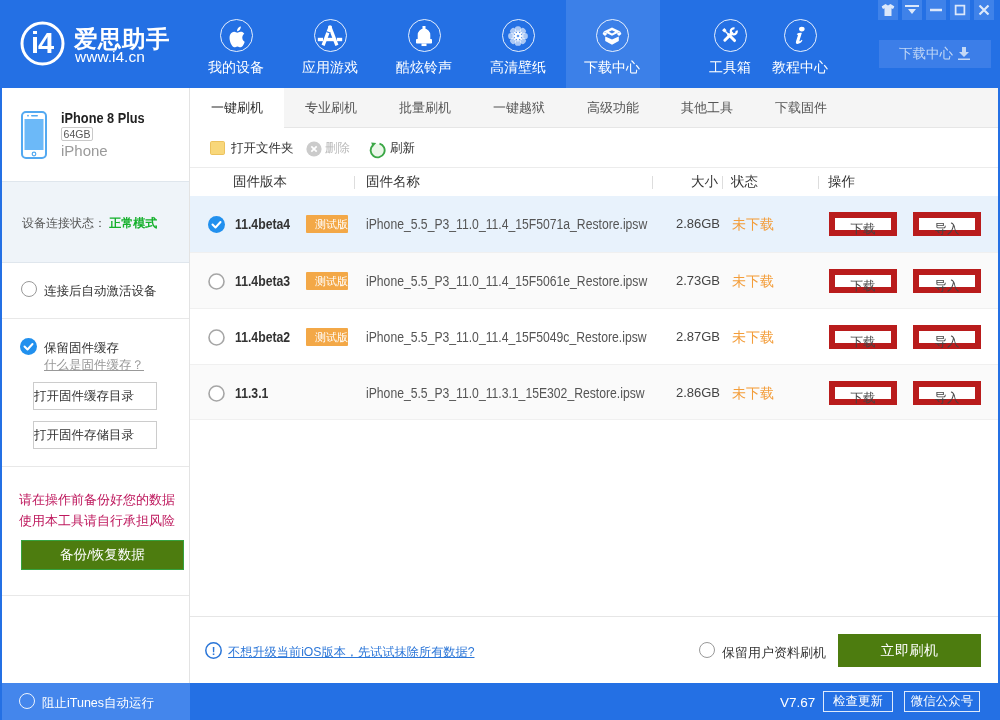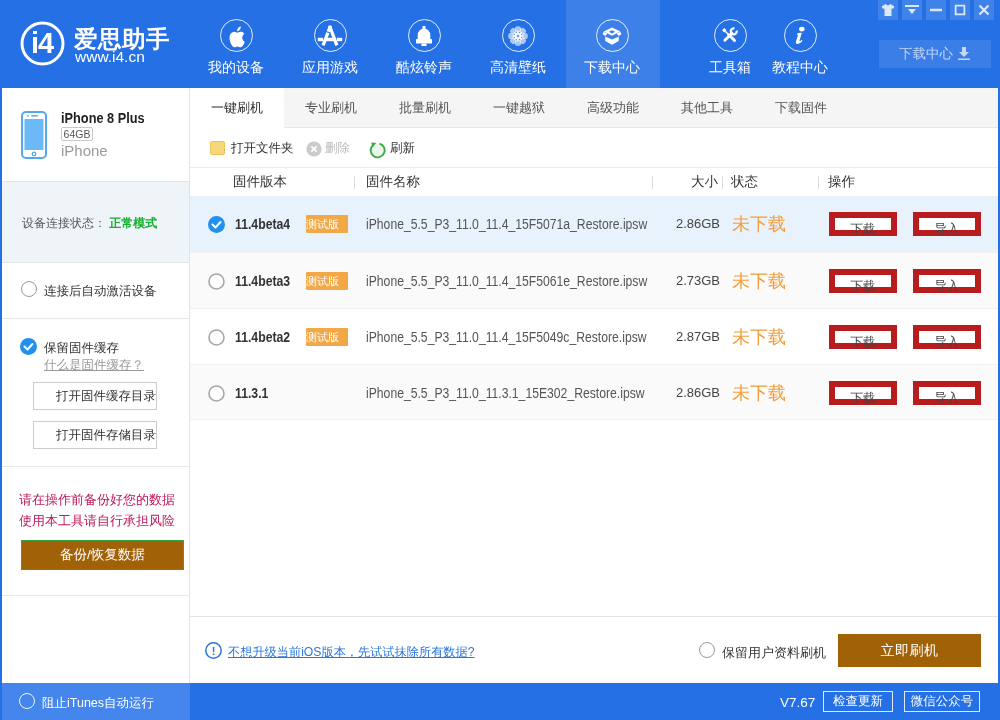--- a/index.html
+++ b/index.html
@@ -16,38 +16,38 @@
 
 .winbtn { top:0; width:20px; height:20px; background:#3f82e9; }
 .winbtn svg { position:absolute; left:50%; top:50%; transform:translate(-50%,-50%); }
 #dlcenter { left:879px; top:40px; width:112px; height:28px; background:#3c7ee8; color:#c3d8f6; font-size:13.5px; text-align:center; line-height:28px; }
 
 #sidebar { left:0; top:88px; width:190px; height:595px; background:#fff; border-right:1px solid #e3e3e3; }
 #sb-status { left:0; top:181px; width:189px; height:82px; background:#eff4f9; border-top:1px solid #dfe6ed; border-bottom:1px solid #dfe6ed; }
 .sb-divider { left:0; width:189px; border-top:1px solid #e8e8e8; }
 .circle-radio { width:16px; height:16px; border:1.4px solid #999; border-radius:50%; background:#fff; }
 .bluecheck { width:17px; height:17px; border-radius:50%; background:#2190ee; }
-.sbbtn { left:33px; width:124px; height:28px; background:#fff; border:1px solid #ccc; font-size:12.5px; color:#333; text-align:right; line-height:26px; }
-.greenbtn { background:#a16207; color:#fff; text-align:center; }
+.sbbtn { left:33px; width:124px; height:28px; background:#fff; border:1px solid #ccc; font-size:12.5px; color:#333; text-align:left; line-height:26px; }
+.greenbtn { background:#4d7c0f; color:#fff; text-align:center; }
 
 #tabbar { left:190px; top:88px; width:810px; height:40px; background:#f5f5f5; border-bottom:1px solid #e6e6e6; }
 .tab { top:0; width:94px; height:40px; line-height:40px; text-align:center; font-size:13px; color:#555; }
 #tab-active { left:0; width:94px; height:41px; background:#fff; color:#2b2b2b; }
 #toolbar { left:190px; top:128px; width:810px; height:40px; background:#fff; border-bottom:1px solid #ececec; }
 .tbitem { top:0; height:40px; line-height:40px; font-size:12.5px; color:#333; }
 #thead { left:190px; top:168px; width:810px; height:28px; background:#fff; }
 .th { top:0; height:28px; line-height:28px; font-size:13.5px; color:#333; }
 .colsep { top:8px; width:1px; height:13px; background:#ddd; }
 .row { left:190px; width:810px; height:56px; }
 .row .radio { position:absolute; left:18px; top:20px; }
 .row .ver { position:absolute; left:45px; top:0; height:56px; line-height:56px; font-size:14px; font-weight:bold; color:#333; transform:scaleX(0.875); transform-origin:0 50%; }
-.badge { position:absolute; left:116px; top:19px; width:42px; height:18px; background:#f3a847; border-radius:1px; color:#fff; font-size:11px; text-align:left; line-height:18px; }
+.badge { position:absolute; left:116px; top:19px; width:42px; height:18px; background:#f3a847; border-radius:1px; color:#fff; font-size:11px; text-align:right; line-height:18px; }
 .row .fname { position:absolute; left:176px; top:0; height:56px; line-height:56px; font-size:14px; color:#555; transform:scaleX(0.87); transform-origin:0 50%; white-space:nowrap; }
 .row .size { position:absolute; left:430px; width:100px; top:0; height:56px; line-height:56px; font-size:13px; color:#444; text-align:right; }
-.row .st { position:absolute; left:542px; top:0; height:56px; line-height:56px; font-size:18px; color:#f39d3a; }
+.row .st { position:absolute; left:542px; top:0; height:56px; line-height:56px; font-size:14px; color:#f39d3a; }
 .rowbtn { position:absolute; top:16px; width:68px; height:24px; background:#fff; border:6px solid #b91c1c; font-size:12.5px; color:#444; text-align:center; line-height:22px; }
 #footer { left:190px; top:616px; width:810px; height:67px; background:#fff; border-top:1px solid #e6e6e6; }
 #flashbtn { left:838px; top:634px; width:143px; height:33px; font-size:14px; line-height:33px; letter-spacing:0.5px; }
 
 #statusbar { left:0; top:683px; width:1000px; height:37px; background:#2470e4; }
 #sbleft { left:0; top:683px; width:190px; height:37px; background:#4486ec; }
 .barbtn { top:691px; height:21px; border:1px solid rgba(255,255,255,.85); color:#fff; font-size:12.5px; text-align:center; line-height:19px; }
 
 #bl { left:0; top:0; width:2px; height:720px; background:#2470e4; }
 #br { left:998px; top:0; width:2px; height:720px; background:#2470e4; }

